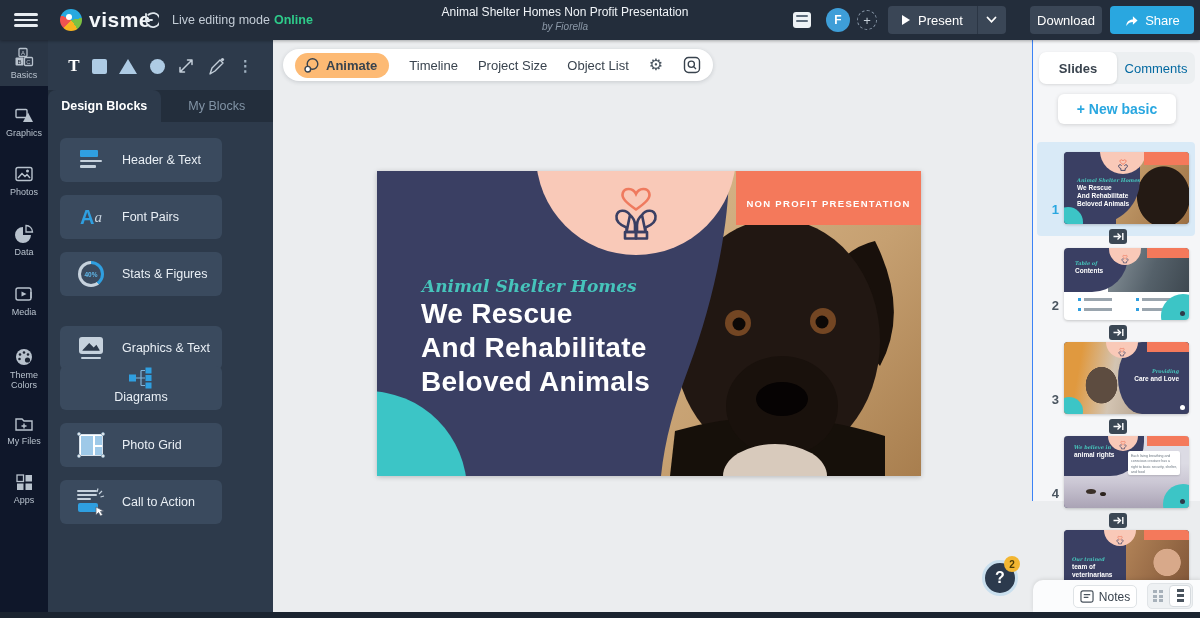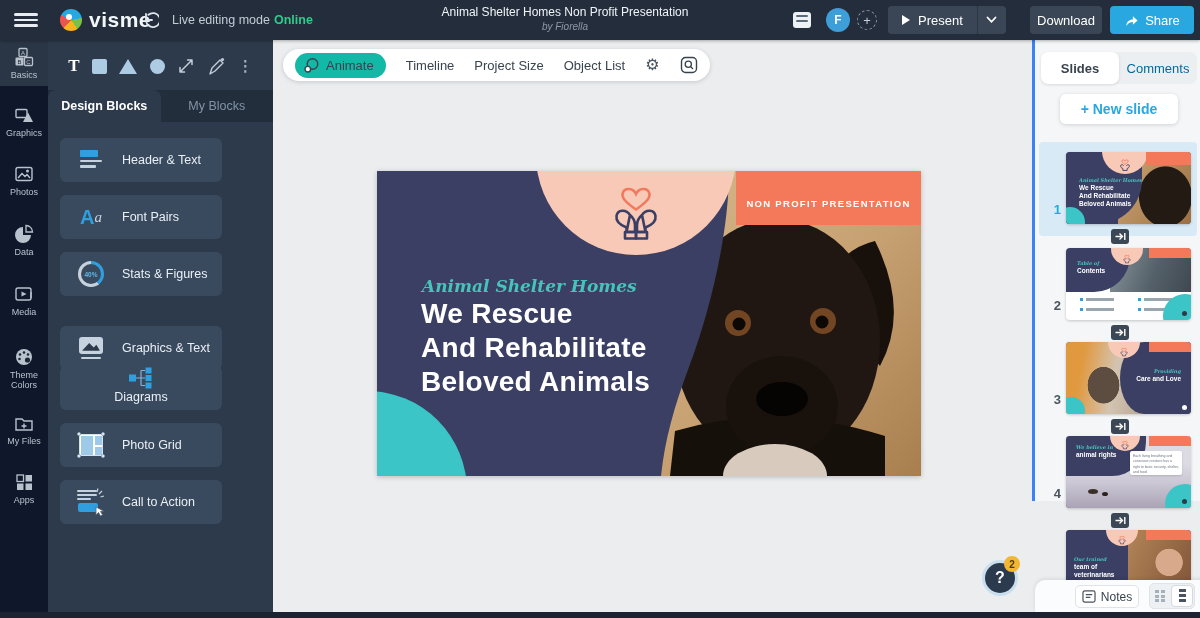--- a/index.html
+++ b/index.html
@@ -68,21 +68,21 @@
      clip-path:polygon(0 100%, 40% 30%, 65% 70%, 80% 45%, 100% 100%); }
   .ic-gt .under { width:20px; height:2.6px; background:#c6d2dd; border-radius:1px; margin:3px auto 0; }
   .ic-pg { width:24px; height:22px; border:1px solid #d7e1ea; position:relative; background:#fff; }
   .ic-pg i { position:absolute; background:#9ec9e8; }
   .ic-pg b { position:absolute; width:4px; height:4px; background:#fff; border:1px solid #8aa4b8; border-radius:50%; }
 
   
   .canvas { position:absolute; left:273px; top:40px; width:759px; height:572px; background:#ebedef; }
   .ctoolbar { position:absolute; left:10px; top:9px; height:32px; background:#fff; border-radius:16px; box-shadow:0 1px 4px rgba(40,50,60,.18); display:flex; align-items:center; padding:0 12px; gap:20px; }
   .citem { font-size:13px; color:#39434e; cursor:pointer; display:flex; align-items:center; gap:6px; }
-  .citem.active { background:#14b8a6; border-radius:13px; padding:4px 12px 4px 8px; font-weight:normal; }
+  .citem.active { background:#fdba74; border-radius:13px; padding:4px 12px 4px 8px; font-weight:bold; }
   .gear { font-size:16px; color:#4a5560; line-height:1; }
 
   
   .slide { position:absolute; left:104px; top:131px; width:544px; height:305px; background:#3a3f63; overflow:hidden; box-shadow:0 1px 5px rgba(0,0,0,.22); }
   .photo { position:absolute; left:248px; top:0; width:296px; height:305px; }
   .navy-blob { position:absolute; left:0; top:0; width:544px; height:305px; }
   .teal-circle { position:absolute; left:-110px; top:220px; width:200px; height:200px; border-radius:50%; background:#3cc5c6; }
   .peach-circle { position:absolute; left:159px; top:-116px; width:200px; height:200px; border-radius:50%; background:#f9c9b8; }
   .banner { position:absolute; left:359px; top:0; width:185px; height:54px; background:#f4795b; display:flex; align-items:center; justify-content:center; padding-top:10px; }
   .banner span { color:#fff; font-size:9.5px; letter-spacing:1.3px; font-weight:bold; }
@@ -93,21 +93,21 @@
   
   .zoom-pill { position:absolute; left:532px; top:525px; width:157px; height:28px; background:#fff; border-radius:14px; box-shadow:0 1px 4px rgba(40,50,60,.2); display:flex; align-items:center; padding:0 12px; }
   .zoom-knob { width:12px; height:12px; background:#2096d8; border-radius:50%; cursor:pointer; }
   .zoom-dot { width:5px; height:5px; background:#666; border-radius:50%; margin-left:7px; }
   .zoom-track { flex:1; height:1.5px; background:#555; margin:0 10px 0 6px; }
   .zoom-val { font-size:13px; font-weight:bold; color:#1f2a33; }
   .help { position:absolute; left:709px; top:520px; width:36px; height:36px; background:#2c3a4d; border:3px solid #c9dfee; border-radius:50%; color:#fff; font-size:16px; font-weight:bold; display:flex; align-items:center; justify-content:center; cursor:pointer; }
   .help-badge { position:absolute; right:-5px; top:-7px; width:16px; height:16px; background:#f2b632; border-radius:50%; color:#4a3a05; font-size:10px; font-weight:bold; display:flex; align-items:center; justify-content:center; }
 
   
-  .rpanel { position:absolute; left:1032px; top:40px; width:168px; height:461px; background:#f5f6f8; border-left:3px solid #3b82f6; z-index:20; }
+  .rpanel { position:absolute; left:1032px; top:40px; width:168px; height:461px; background:#f5f6f8; border-left:1px solid #3b82f6; z-index:20; }
   .rtabs { position:absolute; left:6px; top:12px; width:156px; height:32px; background:#eceff1; border-radius:7px; display:flex; }
   .rtab { flex:1; display:flex; align-items:center; justify-content:center; font-size:13px; color:#0369a1; cursor:pointer; }
   .rtab.active { background:#fff; border-radius:7px; box-shadow:0 1px 3px rgba(0,0,0,.12); color:#39434e; font-weight:bold; }
   .new-slide { position:absolute; left:25px; top:54px; width:118px; height:30px; background:#fff; border-radius:6px; box-shadow:0 1px 4px rgba(0,0,0,.15); color:#29a7e0; font-size:14px; font-weight:bold; display:flex; align-items:center; justify-content:center; cursor:pointer; }
   .sel-row { position:absolute; left:4px; top:102px; width:158px; height:94px; background:#d9eaf7; border-radius:4px; }
   .thumb { position:absolute; left:31px; width:125px; height:72px; border-radius:4px; overflow:hidden; background:#3a3f63; box-shadow:0 1px 3px rgba(0,0,0,.2); cursor:pointer; }
   .tnum { position:absolute; left:8px; width:18px; text-align:right; font-size:13px; font-weight:bold; color:#4a5560; }
   .tnum.sel { color:#29a7e0; }
   .tr-chip { position:absolute; left:76px; width:18px; height:15px; background:#3b4754; border-radius:3px; display:flex; align-items:center; justify-content:center; cursor:pointer; }
   .t-script { position:absolute; color:#46c4bb; font-size:5px; font-weight:bold; font-style:italic; font-family:"DejaVu Serif",serif; }
@@ -433,21 +433,21 @@
       <span>?</span>
       <div class="help-badge">2</div>
     </div>
   </div>
 
   <div class="rpanel">
     <div class="rtabs">
       <div class="rtab active">Slides</div>
       <div class="rtab">Comments</div>
     </div>
-    <div class="new-slide">+ New slide</div>
+    <div class="new-slide">+ New basic</div>
 
     <div class="sel-row"></div>
 
     <div class="tnum sel" style="top:162px;">1</div>
     <div class="thumb" style="top:112px;">
       <div style="position:absolute;left:52px;top:0;right:0;bottom:0;background:radial-gradient(ellipse 42px 48px at 65% 62%, #241a14 62%, rgba(36,26,20,0) 64%), linear-gradient(120deg,#cda876,#9c6f42);"></div>
       <div style="position:absolute;left:0;top:0;width:76px;height:72px;background:#3a3f63;border-radius:0 0 44px 0;"></div>
       <div class="t-peach" style="left:36px;top:-24px;width:46px;height:46px;">
         <svg width="14" height="14" viewBox="0 0 62 58" style="margin-bottom:2px;">
             <path d="M31,11 C28,4.5 19.5,4.5 17.8,10 C16.2,15 21,19.5 31,26.5 C41,19.5 45.8,15 44.2,10 C42.5,4.5 34,4.5 31,11 Z" stroke="#ef7a5e" stroke-width="4" fill="none"></path>

